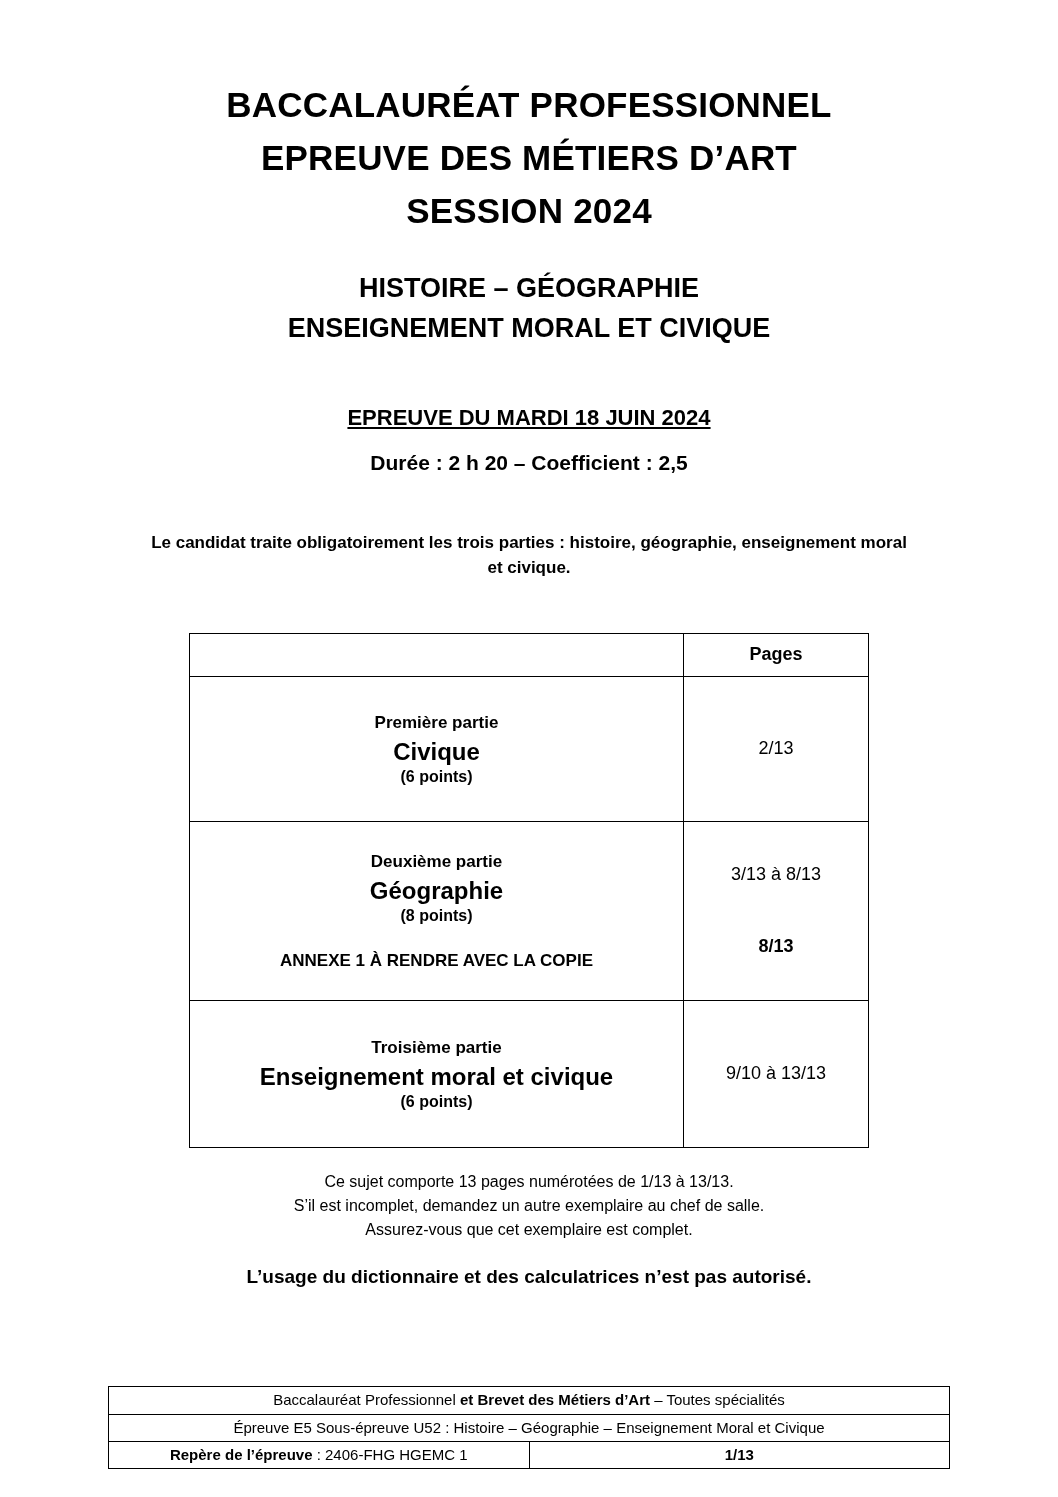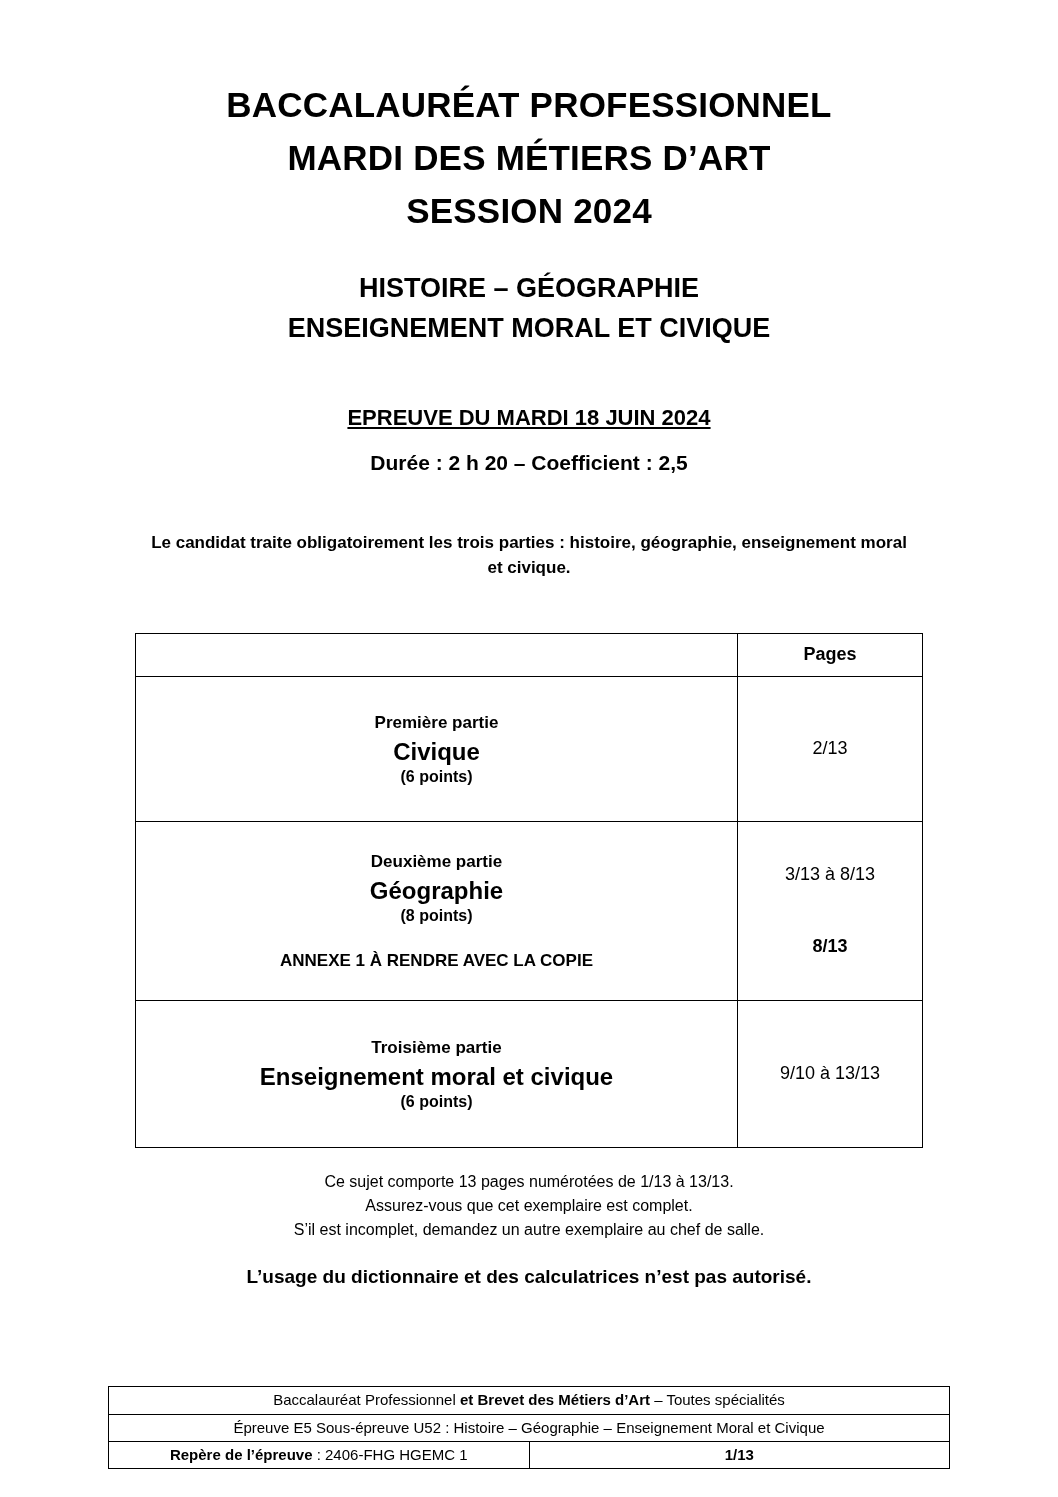--- a/index.html
+++ b/index.html
@@ -55,21 +55,21 @@
     margin-top: 55px;
     text-align: center;
     font-size: 17px;
     font-weight: bold;
     line-height: 1.5;
     padding: 0 55px;
   }
   table.parts {
     margin: 52px auto 0 auto;
     border-collapse: collapse;
-    width: 788px;
+    width: 680px;
     table-layout: fixed;
     padding-left: 40px;
   }
   table.parts td {
     border: 1px solid #000000;
     text-align: center;
     vertical-align: middle;
     padding: 8px 6px;
   }
   .col-pages {
@@ -148,21 +148,21 @@
   .f-row3-left { width: 58%; }
   .f-page { font-weight: bold; font-size: 16px; margin-left: 18px; }
 </style>
 </head>
 <body>
 
 <div class="page">
 
   <div class="title-block">
     <div class="t1">BACCALAURÉAT PROFESSIONNEL</div>
-    <div class="t1">MARDI DES MÉTIERS D’ART</div>
+    <div class="t1">EPREUVE DES MÉTIERS D’ART</div>
     <div class="t1">SESSION 2024</div>
 
     <div class="t2">
       <span class="l2">HISTOIRE – GÉOGRAPHIE</span>
       <span class="l2">ENSEIGNEMENT MORAL ET CIVIQUE</span>
     </div>
 
     <div class="t3">EPREUVE DU MARDI 18 JUIN 2024</div>
     <div class="t4">Durée : 2 h 20 – Coefficient : 2,5</div>
   </div>
@@ -205,22 +205,22 @@
       </td>
       <td class="col-pages pages-val">
         <span>9/10 à 13/13</span>
       </td>
     </tr>
   </tbody>
     </table>
 
   <div class="notes">
     <div>Ce sujet comporte 13 pages numérotées de 1/13 à 13/13.</div>
+    <div>S’il est incomplet, demandez un autre exemplaire au chef de salle.</div>
     <div>Assurez-vous que cet exemplaire est complet.</div>
-    <div>S’il est incomplet, demandez un autre exemplaire au chef de salle.</div>
   </div>
 
   <div class="usage">L’usage du dictionnaire et des calculatrices n’est pas autorisé.</div>
 
   <div class="footer">
     <table class="footer-table">
       <tbody>
           <tr>
         <td colspan="2"><span>Baccalauréat Professionnel </span><span class="f-strong">et Brevet des Métiers d’Art </span><span>– Toutes spécialités</span></td>
       </tr>

